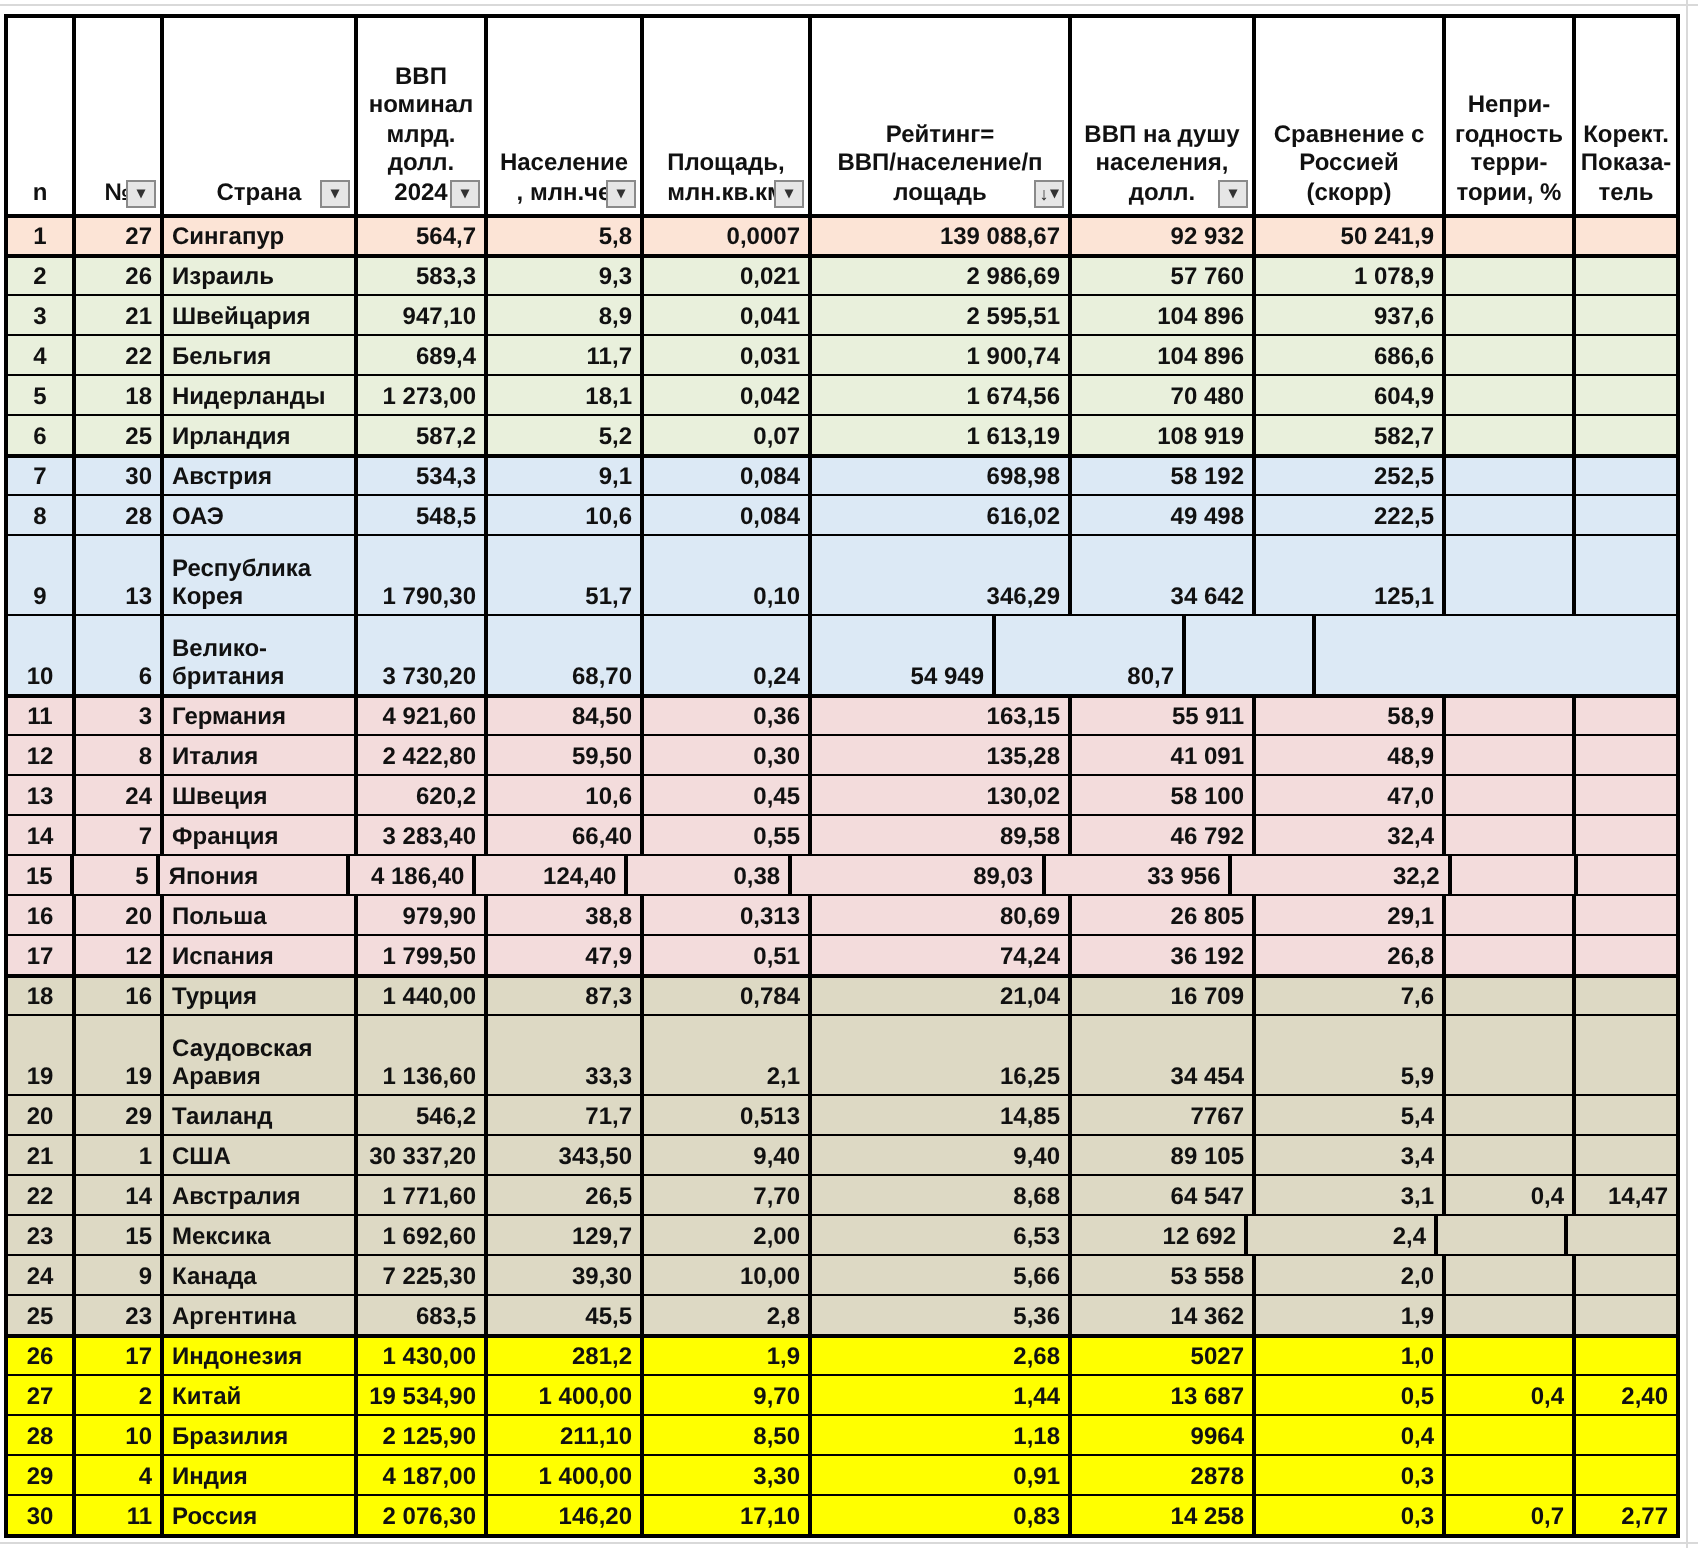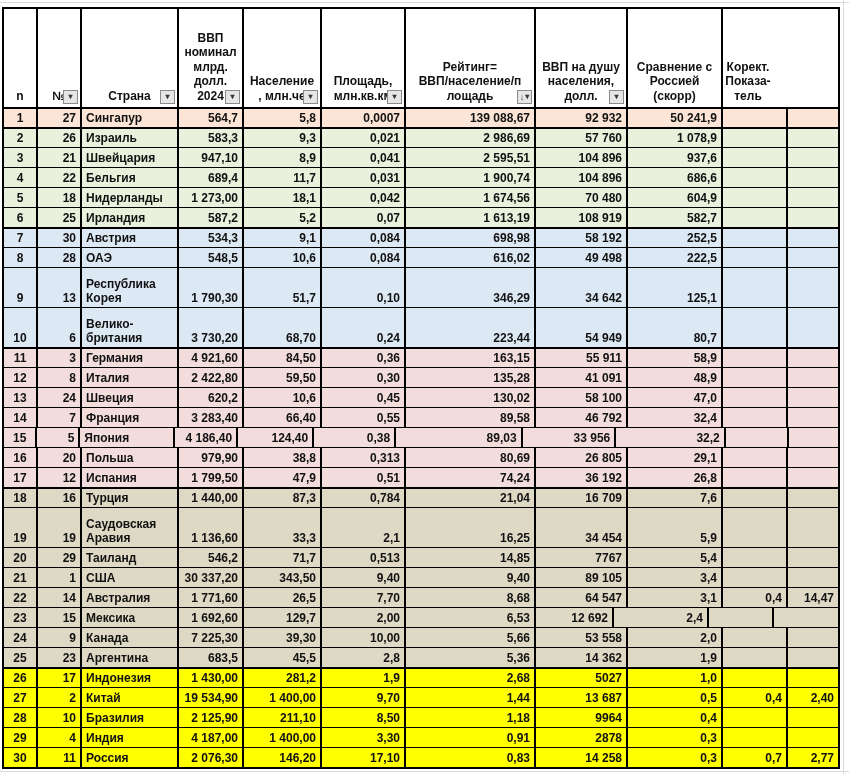--- a/index.html
+++ b/index.html
@@ -105,20 +105,26 @@
 долл.</span>
         <span class="fbtn">
           <span>▾</span>
         </span>
       </div>
       <div class="hcell" style="width: 95px;">
         <span class="hlabel">Сравнение с
 Россией
 (скорр)</span>
       </div>
+      <div class="hcell" style="width: 65px;">
+        <span class="hlabel">Непри-
+годность
+терри-
+тории, %</span>
+      </div>
       <div class="hcell" style="width: 50px;">
         <span class="hlabel">Корект.
 Показа-
 тель</span>
       </div>
     </div>
   <div id="body-rows">
       <div class="row group-start" style="background: rgb(252, 228, 214); color: rgb(17, 17, 17);">
         <div class="cell a-center" style="width: 34px;">1</div>
         <div class="cell a-right" style="width: 44px;">27</div>
@@ -238,21 +244,20 @@
         <div class="cell a-right" style="width: 50px;"></div>
       </div>
       <div class="row tall" style="background: rgb(220, 233, 245); color: rgb(17, 17, 17);">
         <div class="cell a-center" style="width: 34px;">10</div>
         <div class="cell a-right" style="width: 44px;">6</div>
         <div class="cell a-left" style="width: 97px;">Велико-
 британия</div>
         <div class="cell a-right" style="width: 65px;">3 730,20</div>
         <div class="cell a-right" style="width: 78px;">68,70</div>
         <div class="cell a-right" style="width: 84px;">0,24</div>
-        <div class="cell a-right" style="width: 130px;">223,44</div>
         <div class="cell a-right" style="width: 92px;">54 949</div>
         <div class="cell a-right" style="width: 95px;">80,7</div>
         <div class="cell a-right" style="width: 65px;"></div>
         <div class="cell a-right" style="width: 50px;"></div>
       </div>
       <div class="row group-start" style="background: rgb(243, 220, 220); color: rgb(17, 17, 17);">
         <div class="cell a-center" style="width: 34px;">11</div>
         <div class="cell a-right" style="width: 44px;">3</div>
         <div class="cell a-left" style="width: 97px;">Германия</div>
         <div class="cell a-right" style="width: 65px;">4 921,60</div>
@@ -409,21 +414,21 @@
         <div class="cell a-right" style="width: 50px;">14,47</div>
       </div>
       <div class="row" style="background: rgb(221, 217, 196); color: rgb(17, 17, 17);">
         <div class="cell a-center" style="width: 34px;">23</div>
         <div class="cell a-right" style="width: 44px;">15</div>
         <div class="cell a-left" style="width: 97px;">Мексика</div>
         <div class="cell a-right" style="width: 65px;">1 692,60</div>
         <div class="cell a-right" style="width: 78px;">129,7</div>
         <div class="cell a-right" style="width: 84px;">2,00</div>
         <div class="cell a-right" style="width: 130px;">6,53</div>
-        <div class="cell a-right" style="width: 78px;">12 692</div>
+        <div class="cell a-right" style="width: 88px;">12 692</div>
         <div class="cell a-right" style="width: 95px;">2,4</div>
         <div class="cell a-right" style="width: 65px;"></div>
         <div class="cell a-right" style="width: 50px;"></div>
       </div>
       <div class="row" style="background: rgb(221, 217, 196); color: rgb(17, 17, 17);">
         <div class="cell a-center" style="width: 34px;">24</div>
         <div class="cell a-right" style="width: 44px;">9</div>
         <div class="cell a-left" style="width: 97px;">Канада</div>
         <div class="cell a-right" style="width: 65px;">7 225,30</div>
         <div class="cell a-right" style="width: 78px;">39,30</div>

